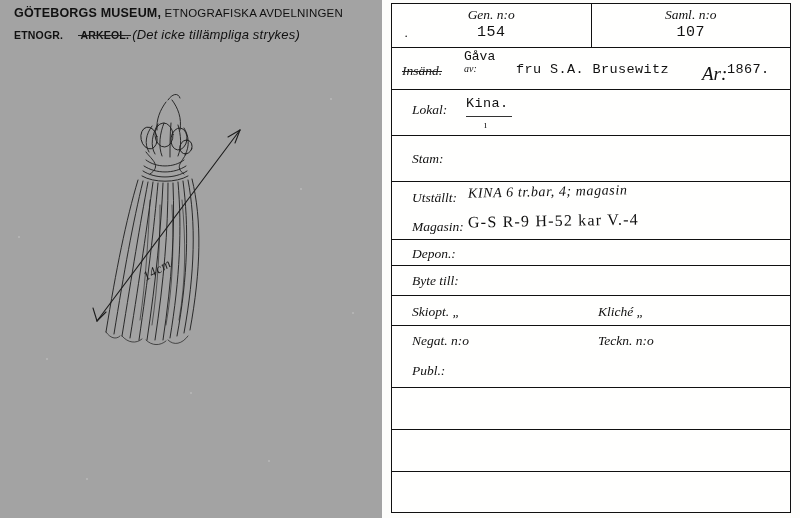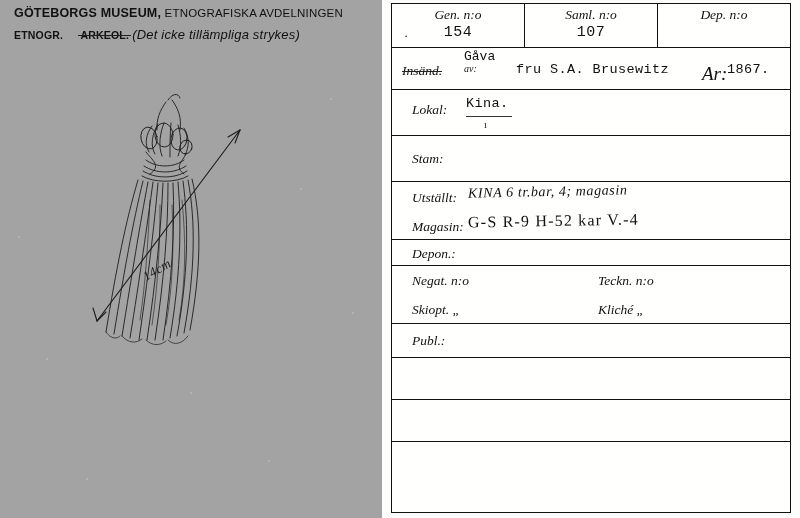--- a/index.html
+++ b/index.html
@@ -369,24 +369,20 @@
     <div class="row head-row">
       <div class="head-cell">
         <span class="dot-left">·</span>
         <div class="head-label">Gen. n:o</div>
         <div class="head-value">154</div>
       </div>
       <div class="head-cell">
         <div class="head-label">Saml. n:o</div>
         <div class="head-value">107</div>
       </div>
-      <div class="head-cell">
-        <div class="head-label">Dep. n:o</div>
-        <div class="head-value"></div>
-      </div>
     </div>
 
 
     <div class="row row-gava">
       <span class="gava-word">Gåva</span>
       <span class="gava-strike">Insänd.</span>
       <span class="gava-rest">av:</span>
       <span class="typed gava-typed">fru S.A. Brusewitz</span>
       <span class="gava-ar">Ar:</span>
       <span class="typed gava-year">1867.</span>
@@ -410,31 +406,34 @@
 
     <div class="row row-magasin">
       <span class="fld mag-lab">Magasin:</span>
       <span class="mag-val">G-S R-9 H-52 kar V.-4</span>
     </div>
 
     <div class="row row-depon">
       <span class="fld depon-lab">Depon.:</span>
     </div>
 
+    <div class="row row-byte">
+      <span class="fld byte-lab">Byte till:</span>
+    </div>
+
+    <div class="row row-skiopt">
+      <span class="fld sk-lab">Skiopt.  „</span>
+      <span class="fld kli-lab">Kliché  „</span>
+    </div>
 
     <div class="row noline row-negat">
       <span class="fld neg-lab">Negat. n:o</span>
       <span class="fld teckn-lab">Teckn.  n:o</span>
     </div>
 
-    <div class="row row-skiopt">
-      <span class="fld sk-lab">Skiopt.  „</span>
-      <span class="fld kli-lab">Kliché  „</span>
-    </div>
-
     <div class="row row-publ">
       <span class="fld publ-lab">Publ.:</span>
     </div>
 
     <div class="row row-blank1"></div>
     <div class="row row-blank2"></div>
 
   </div>
 </div>
 

